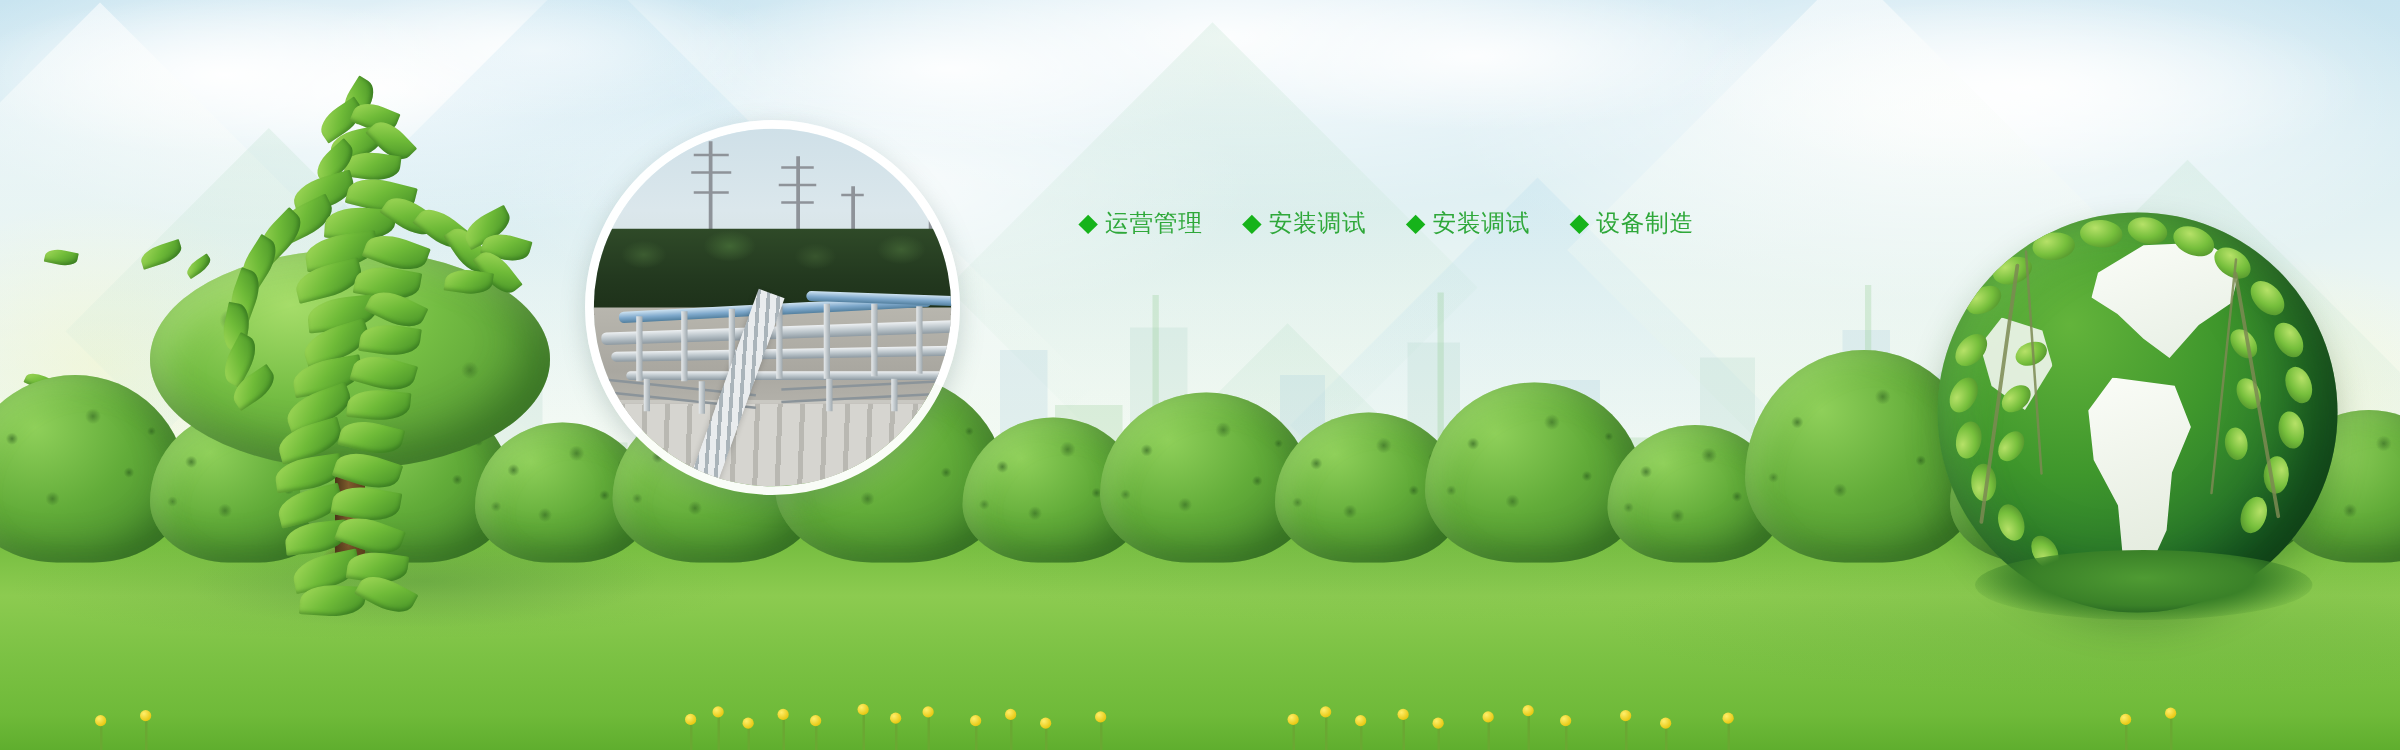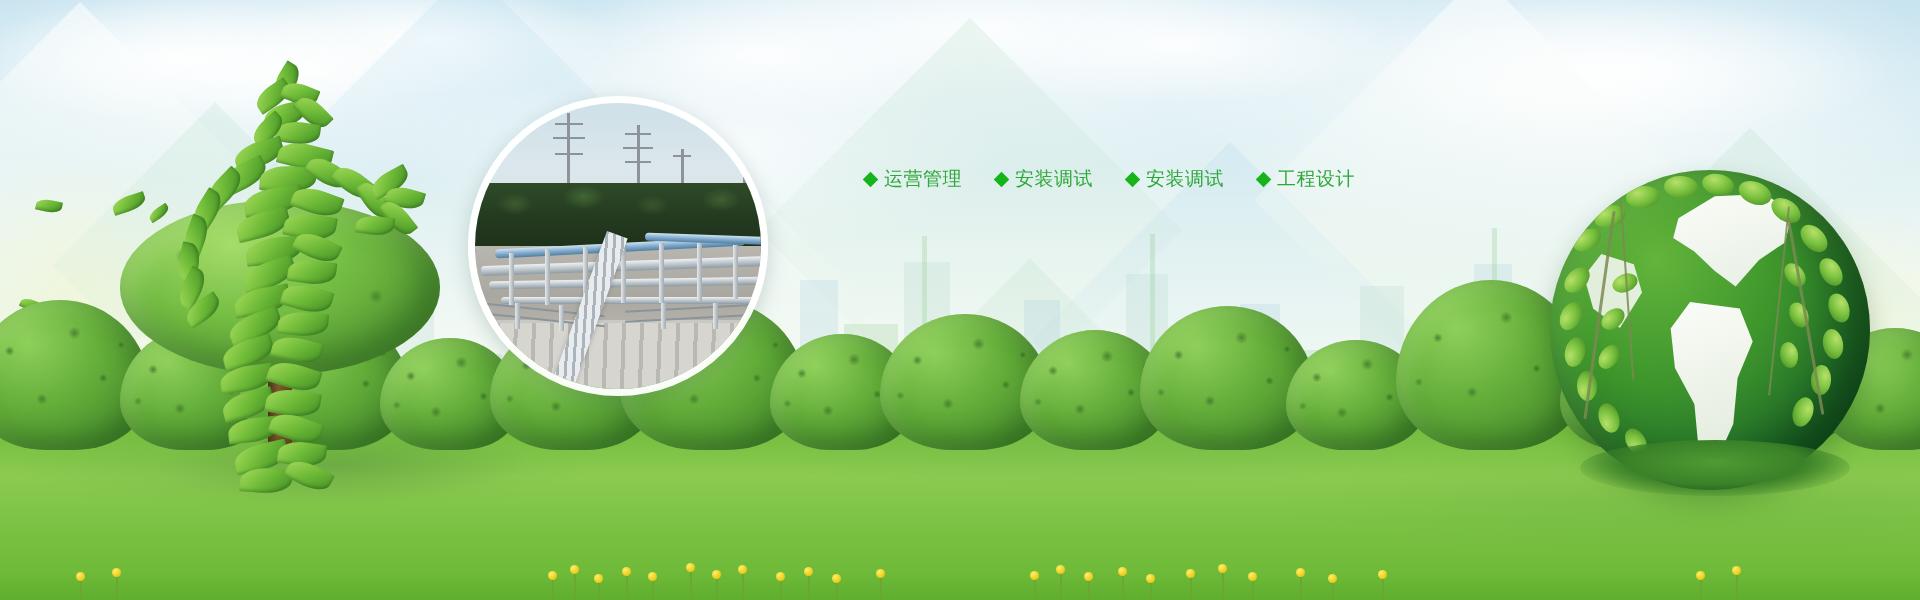--- a/index.html
+++ b/index.html
@@ -464,19 +464,19 @@
       <div class="feat">
         <span class="diamond"></span>
         <span class="feat-label">安装调试</span>
       </div>
       <div class="feat">
         <span class="diamond"></span>
         <span class="feat-label">安装调试</span>
       </div>
       <div class="feat">
         <span class="diamond"></span>
-        <span class="feat-label">工程设计</span>
+        <span class="feat-label">设备制造</span>
       </div>
     </div>
 
   </div>
 
 </div>
 
 </body></html>

